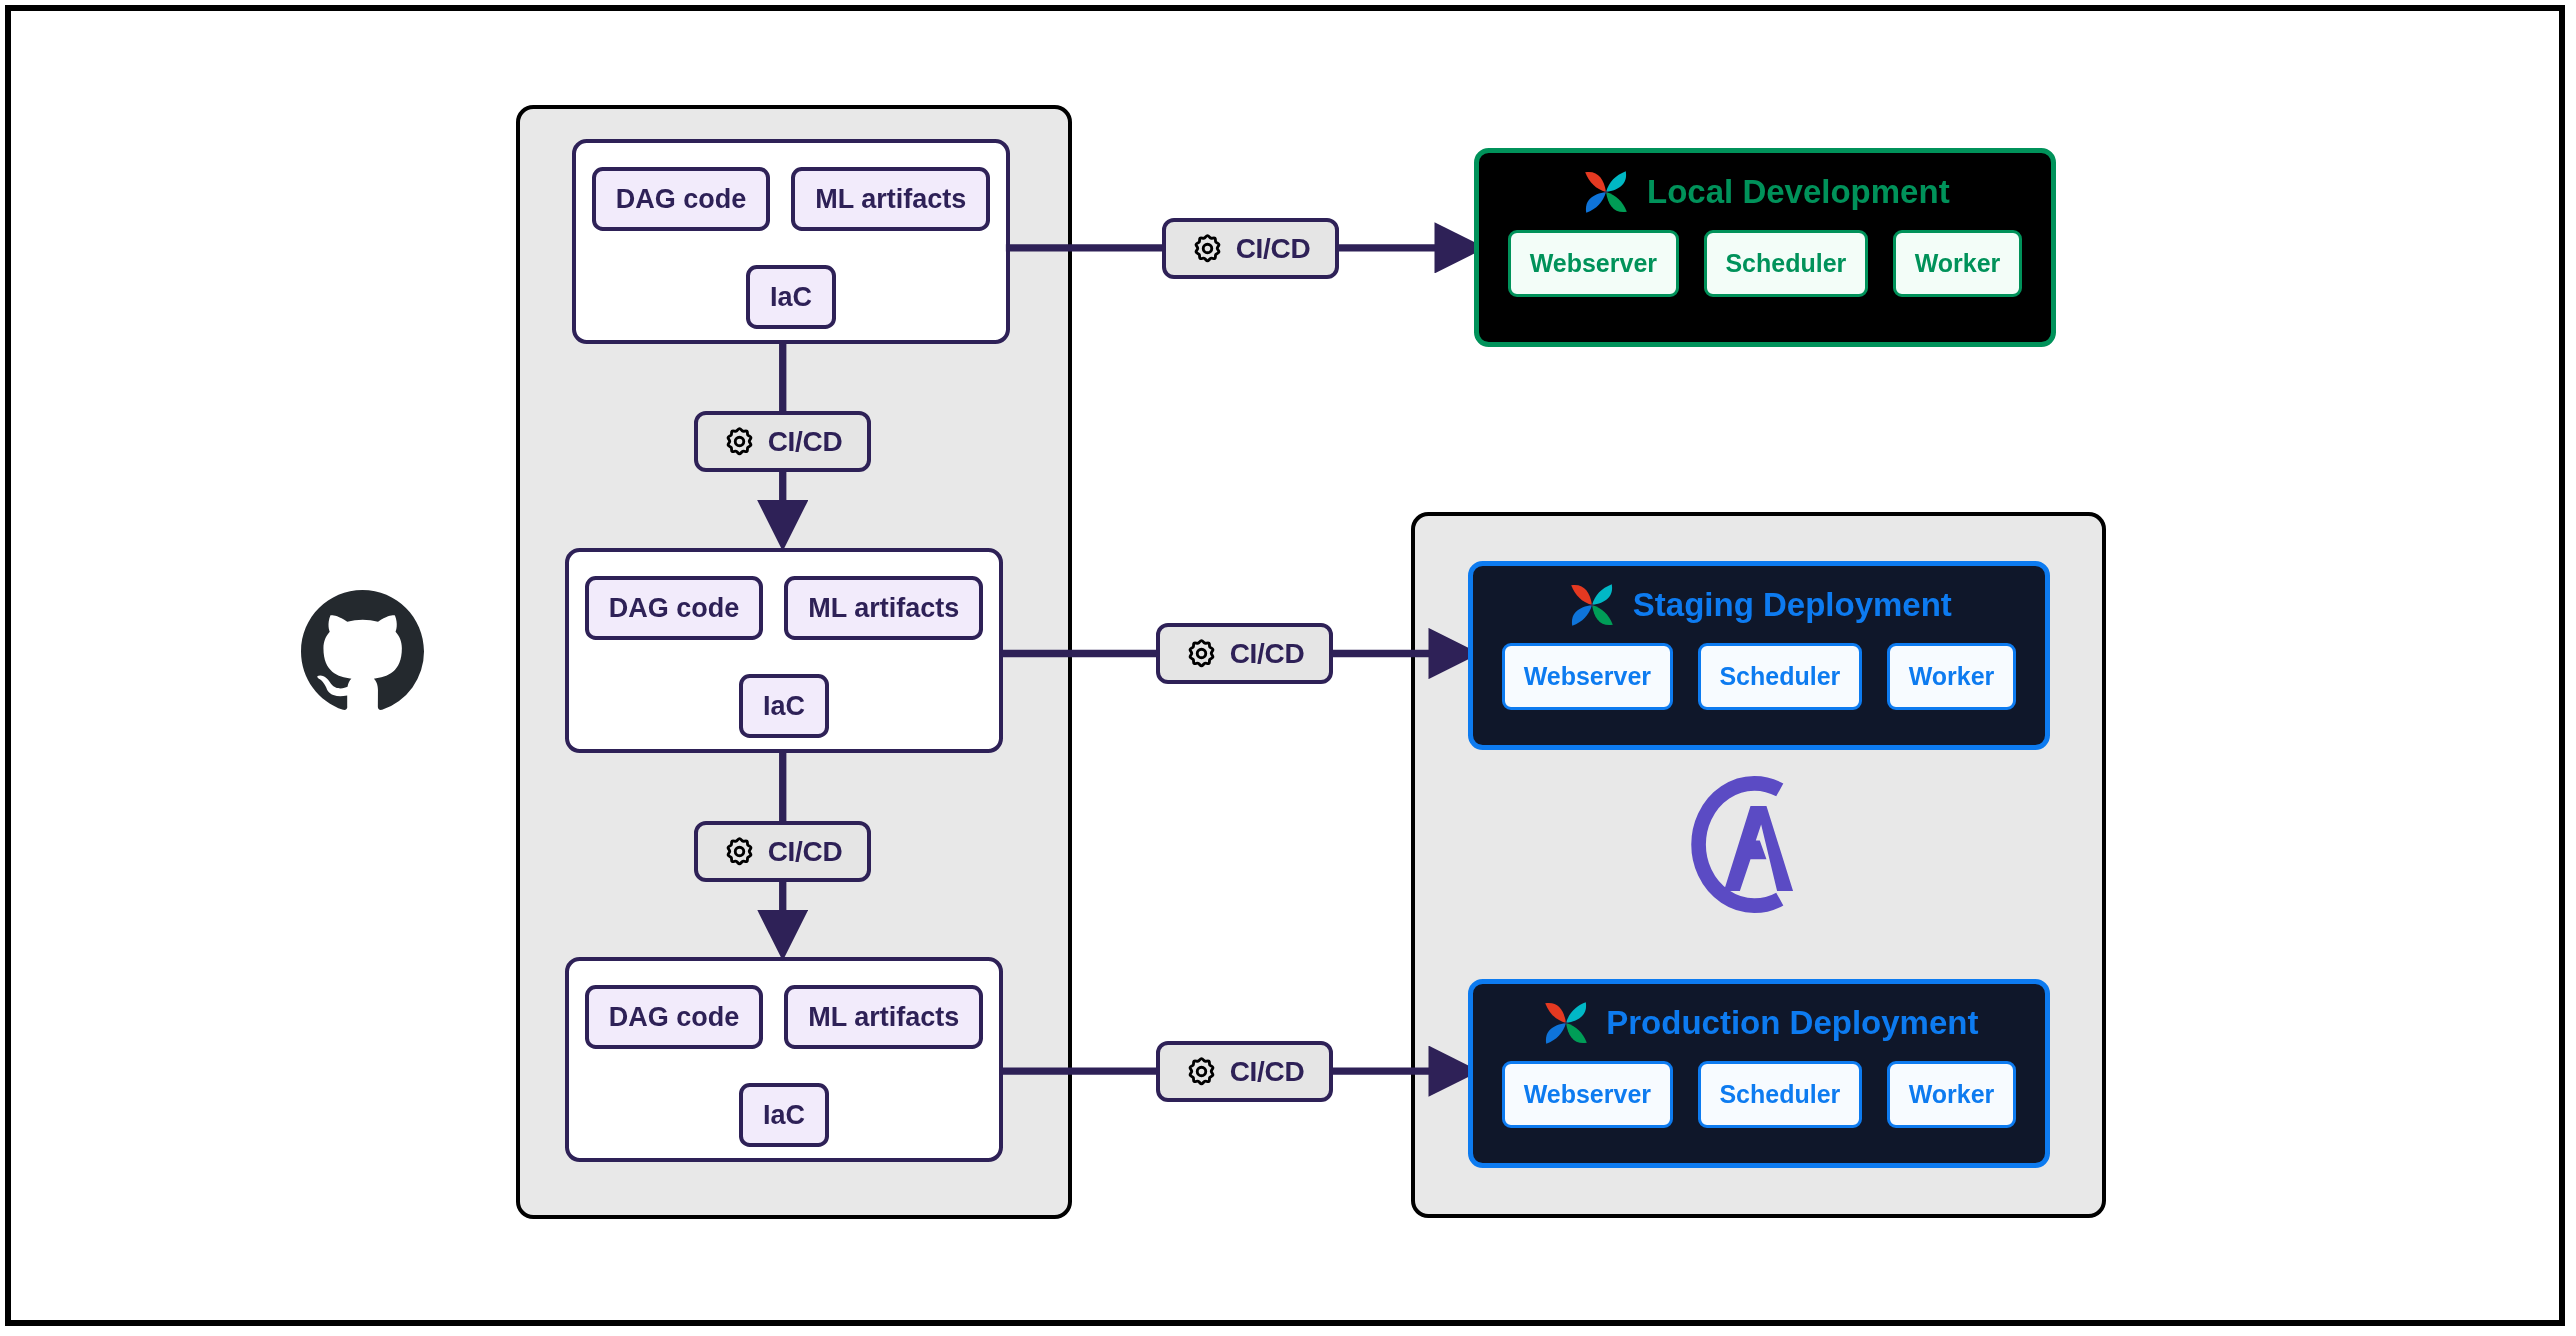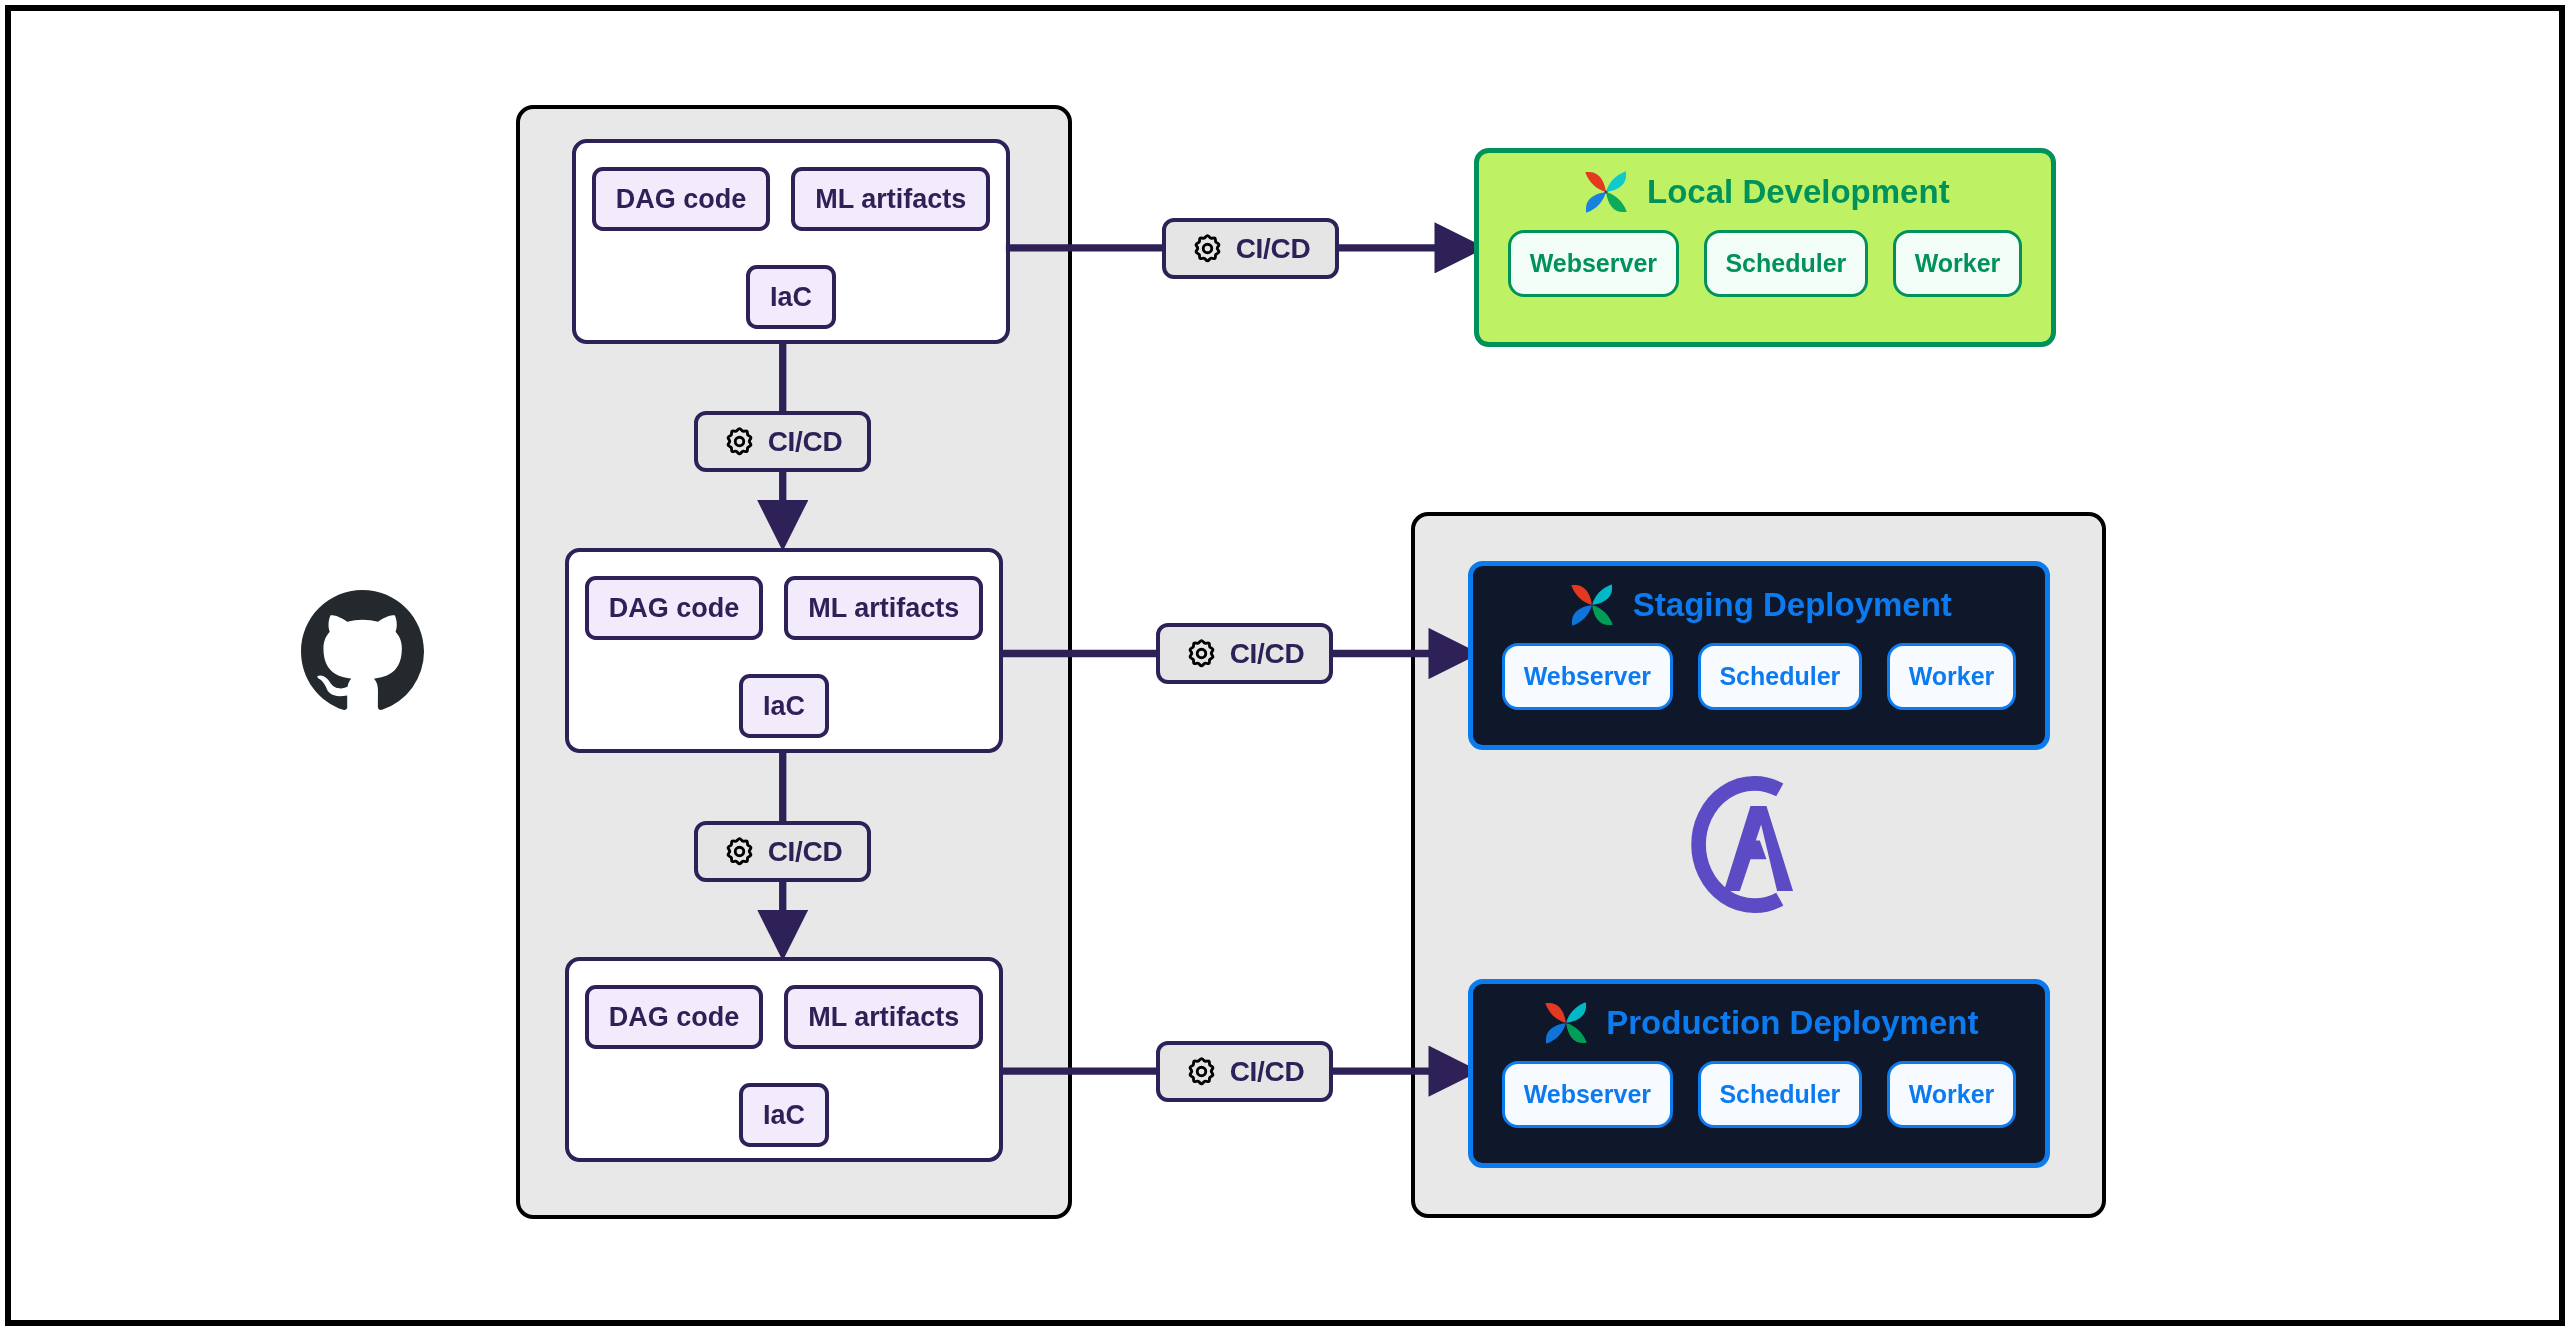--- a/index.html
+++ b/index.html
@@ -118,21 +118,21 @@
     z-index:3;
   }
 
   
   .deploy-panel{
     position:absolute;
     border-radius:14.7px;
     box-sizing:border-box;
     z-index:5;
   }
-  .deploy-panel.green{ background:#bef264; border:5.3px solid #00925a; }
+  .deploy-panel.green{ background:#000000; border:5.3px solid #00925a; }
   .deploy-panel.blue { background:#0f172a; border:5.3px solid #0d7bf0; }
 
   #panel-local{   left:1474px; top:148px;  width:582px; height:199px; }
   #panel-staging{ left:1468px; top:561px;  width:582px; height:189px; }
   #panel-prod{    left:1468px; top:979px; width:582px; height:189px; }
 
   .panel-header{
     display:flex;
     align-items:center;
     justify-content:center;
@@ -149,21 +149,21 @@
   .airflow-logo{ width:52px; height:52px; display:block; flex:0 0 auto; }
 
   .panel-components{
     display:flex;
     justify-content:center;
     align-items:center;
     gap:25px;
     margin-top:12px;
   }
   .comp-chip{
-    border-radius:16px;
+    border-radius:9px;
     height:67px;
     display:flex;
     align-items:center;
     justify-content:center;
     padding:0 18.7px;
     font-size:25px;
     font-weight:bold;
     box-sizing:border-box;
     white-space:nowrap;
   }

